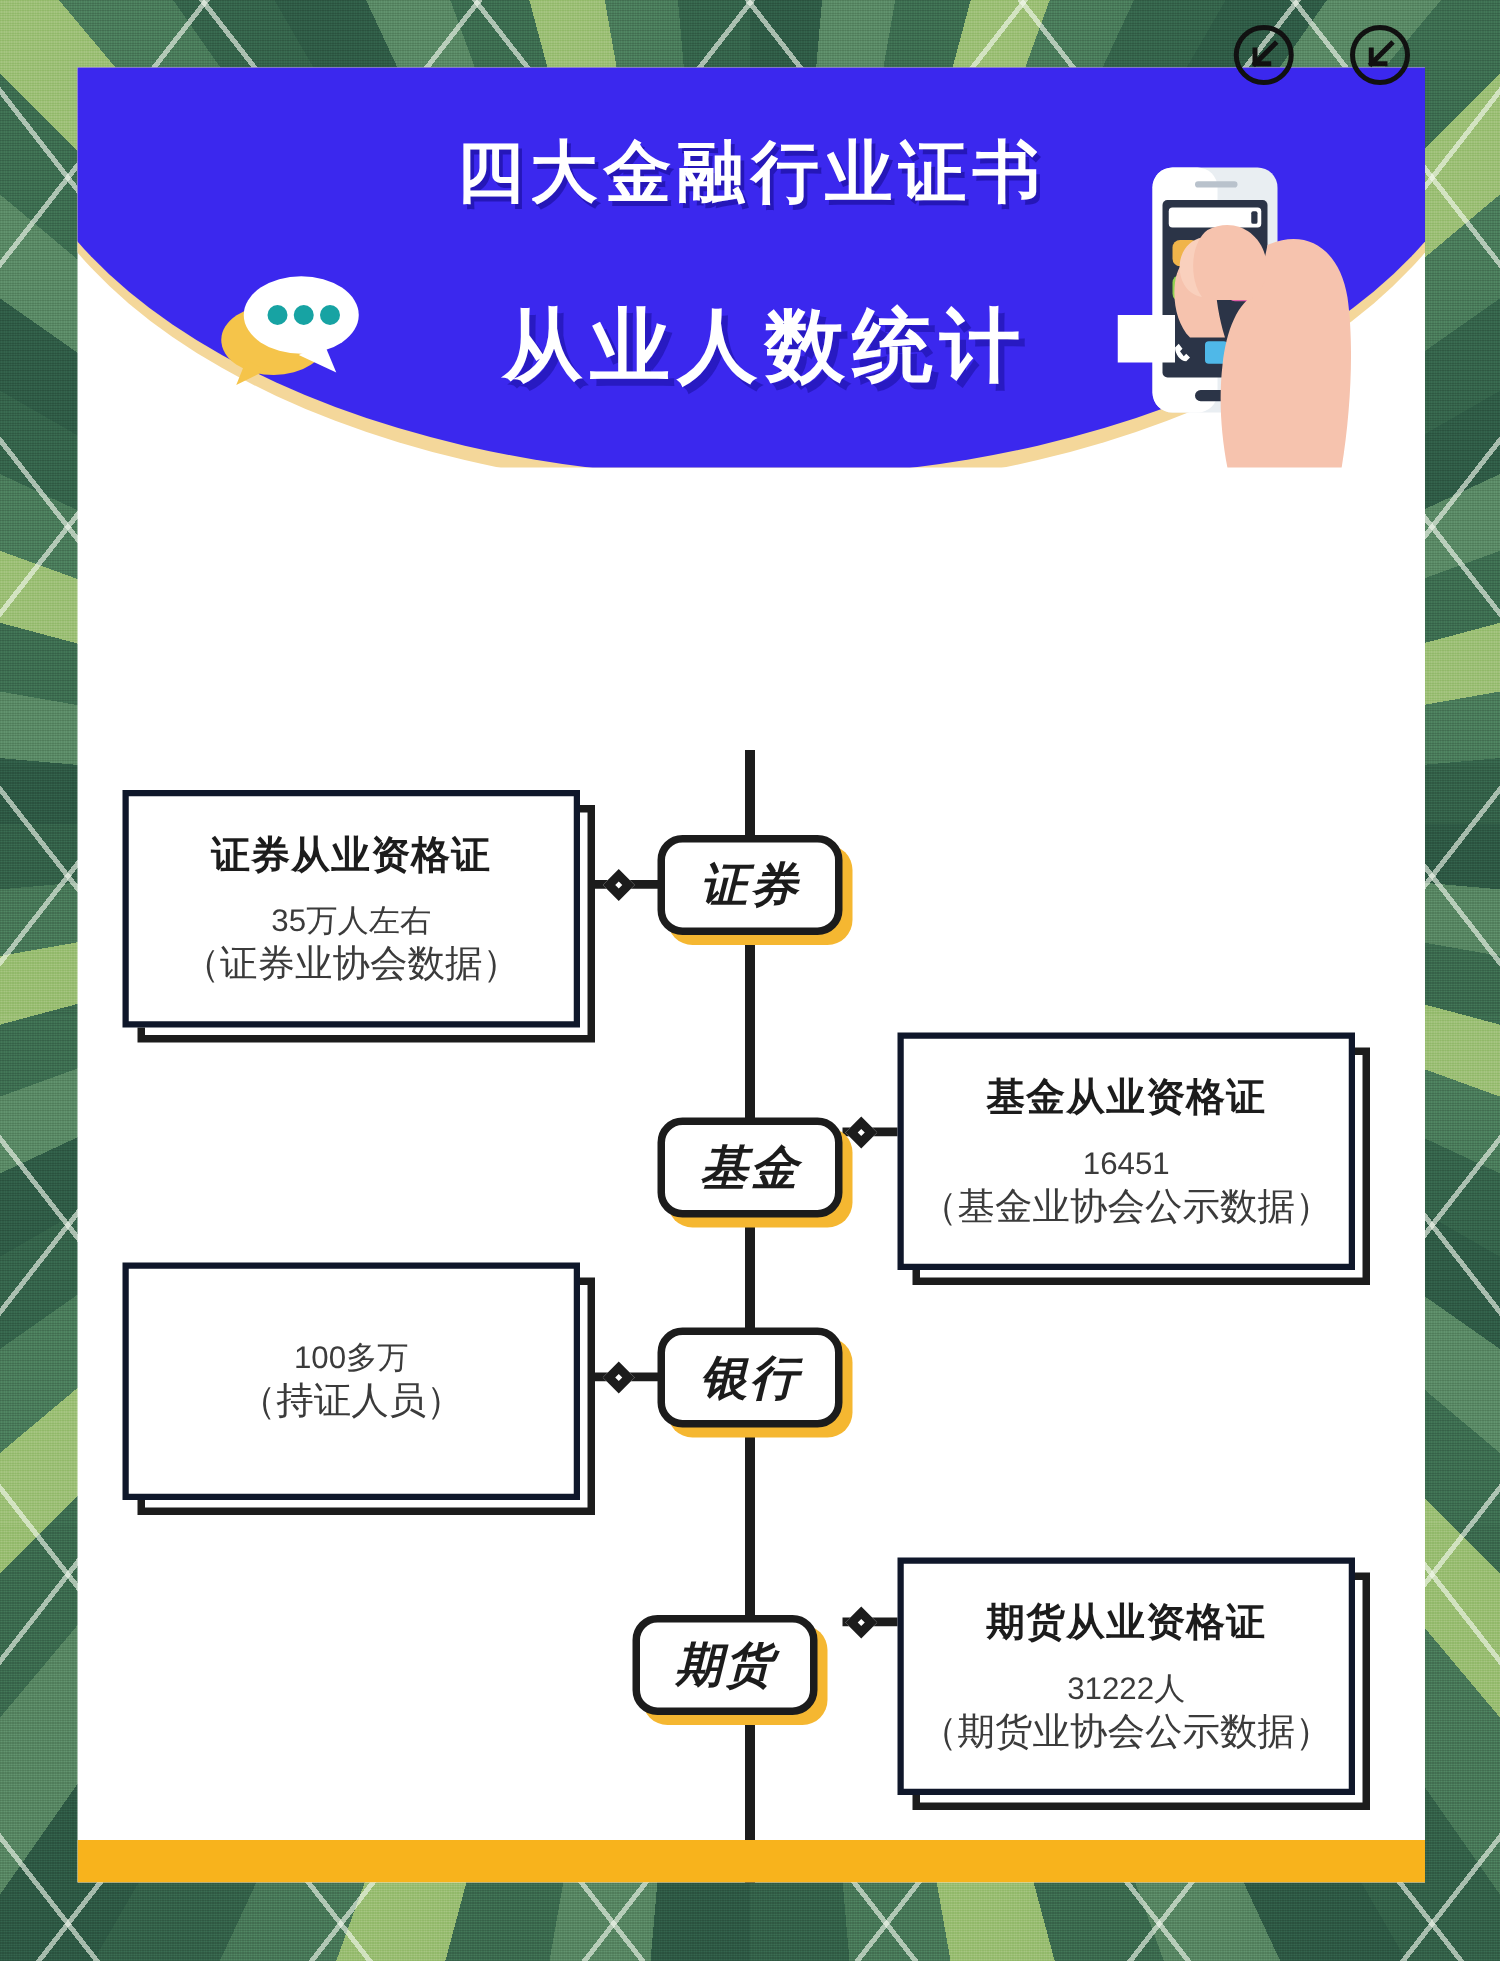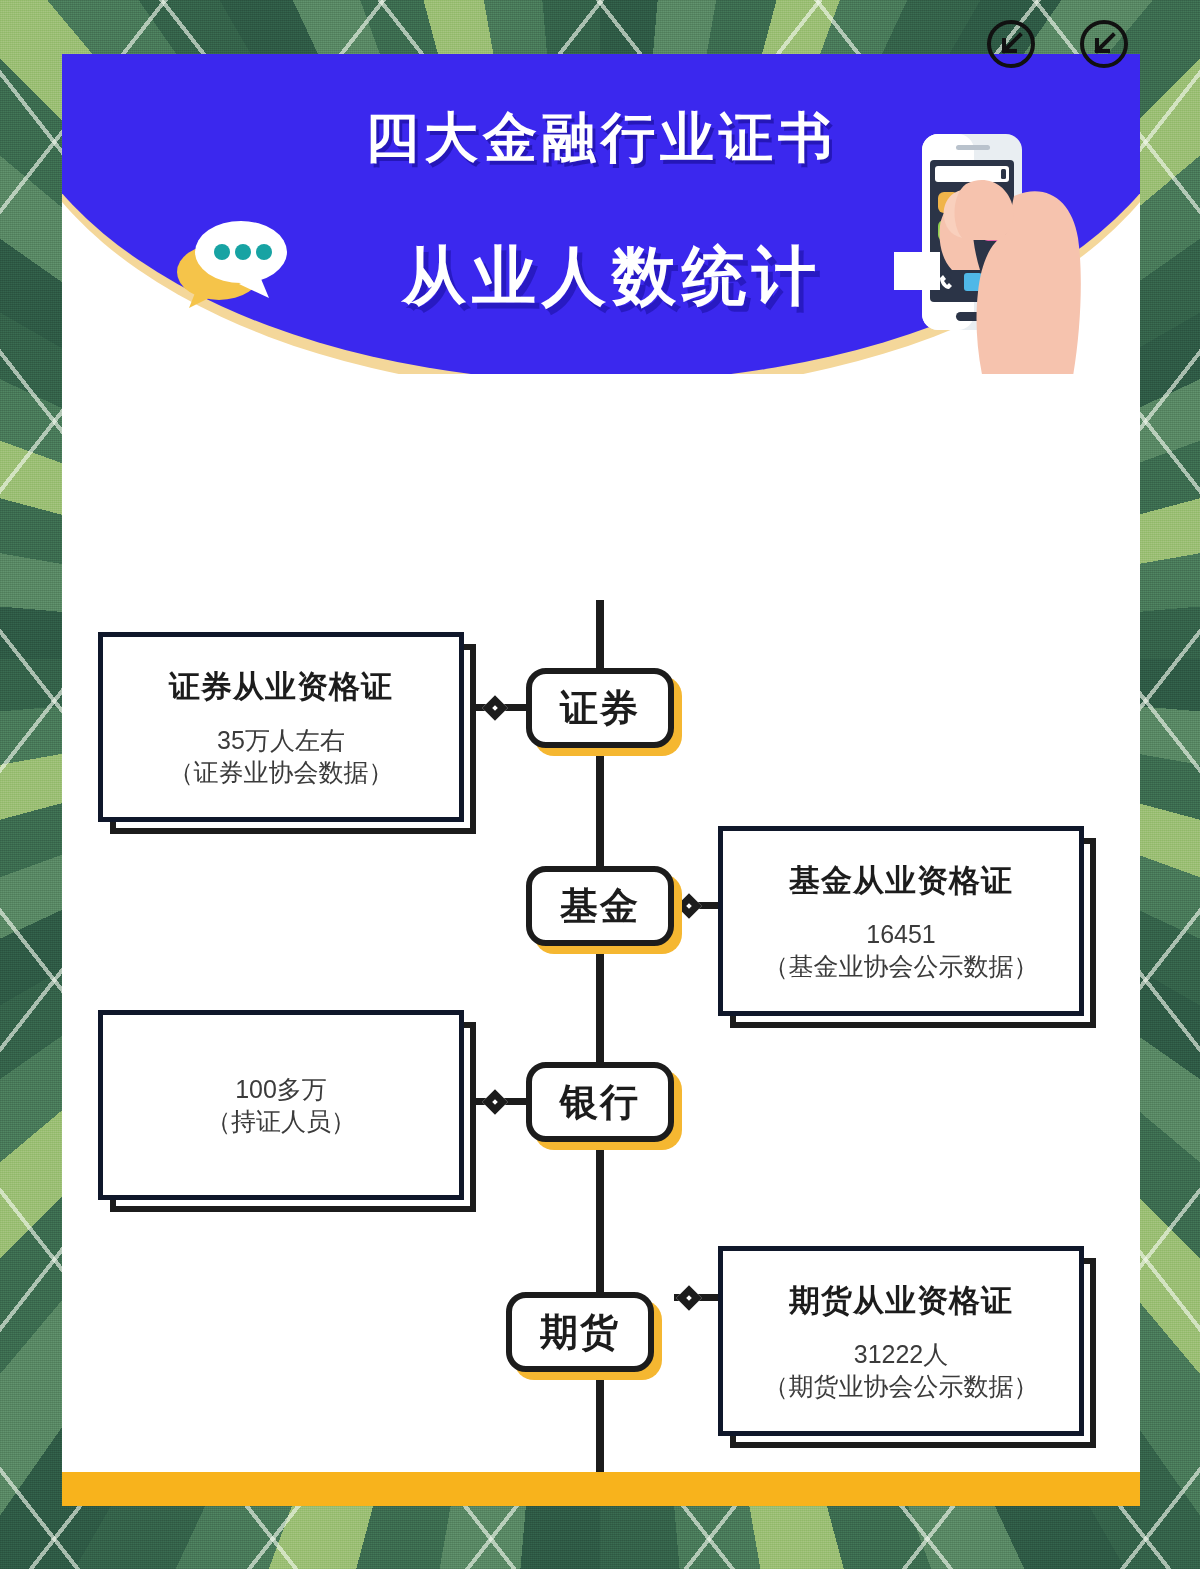--- a/index.html
+++ b/index.html
@@ -167,20 +167,21 @@
     height: 926px;
     background: #1c1c1c;
   }
 
   
   .node {
     position: absolute;
     width: 148px;
     height: 80px;
     z-index: 8;
+    font-style: italic;
   }
   .node .node-shadow {
     position: absolute;
     left: 8px;
     top: 8px;
     width: 148px;
     height: 80px;
     background: #f5b731;
     border-radius: 20px;
   }
@@ -199,21 +200,21 @@
     justify-content: center;
   }
   .node .node-label {
     font-size: 38px;
     font-weight: bold;
     color: #1c1c1c;
     letter-spacing: 2px;
   }
 
   .node-1 { left: 464px; top: 294px; }
-  .node-2 { left: 464px; top: 492px; padding-left: 27px; }
+  .node-2 { left: 464px; top: 520px; padding-left: 27px; }
   .node-3 { left: 464px; top: 688px; }
   .node-4 { left: 444px; top: 884px; margin-top: 34px; }
 
   
   .info {
     position: absolute;
     z-index: 6;
   }
   .info-shadow {
     position: absolute;
@@ -246,21 +247,21 @@
     letter-spacing: 1px;
     margin-bottom: 16px;
   }
   .info-value {
     font-size: 25px;
     color: #3b3b3b;
     line-height: 1.28;
     text-align: right;
   }
   .info-source {
-    font-size: 25px;
+    font-size: 30px;
     color: #3b3b3b;
     line-height: 1.28;
   }
 
   .info-left  { width: 366px; height: 190px; left: 36px; }
   .info-right { width: 366px; height: 190px; left: 656px; }
   .info-1 { top: 258px; }
   .info-2 { top: 452px; }
   .info-3 { top: 636px; }
   .info-4 { top: 872px; }

